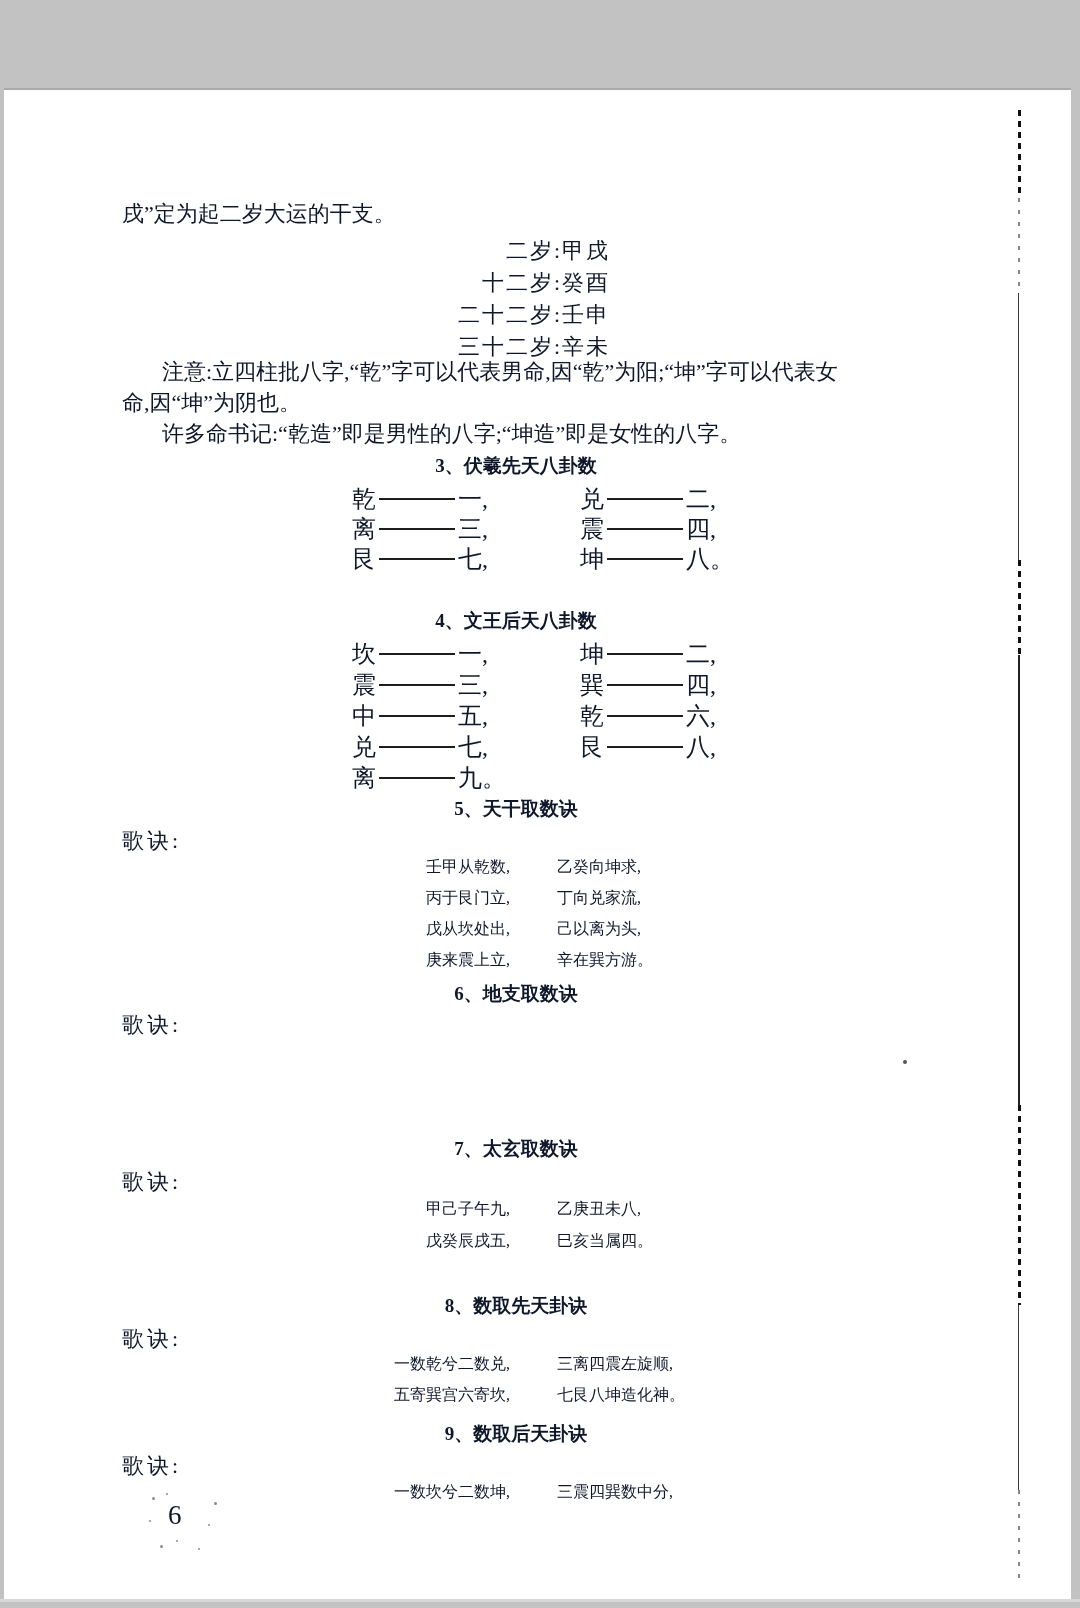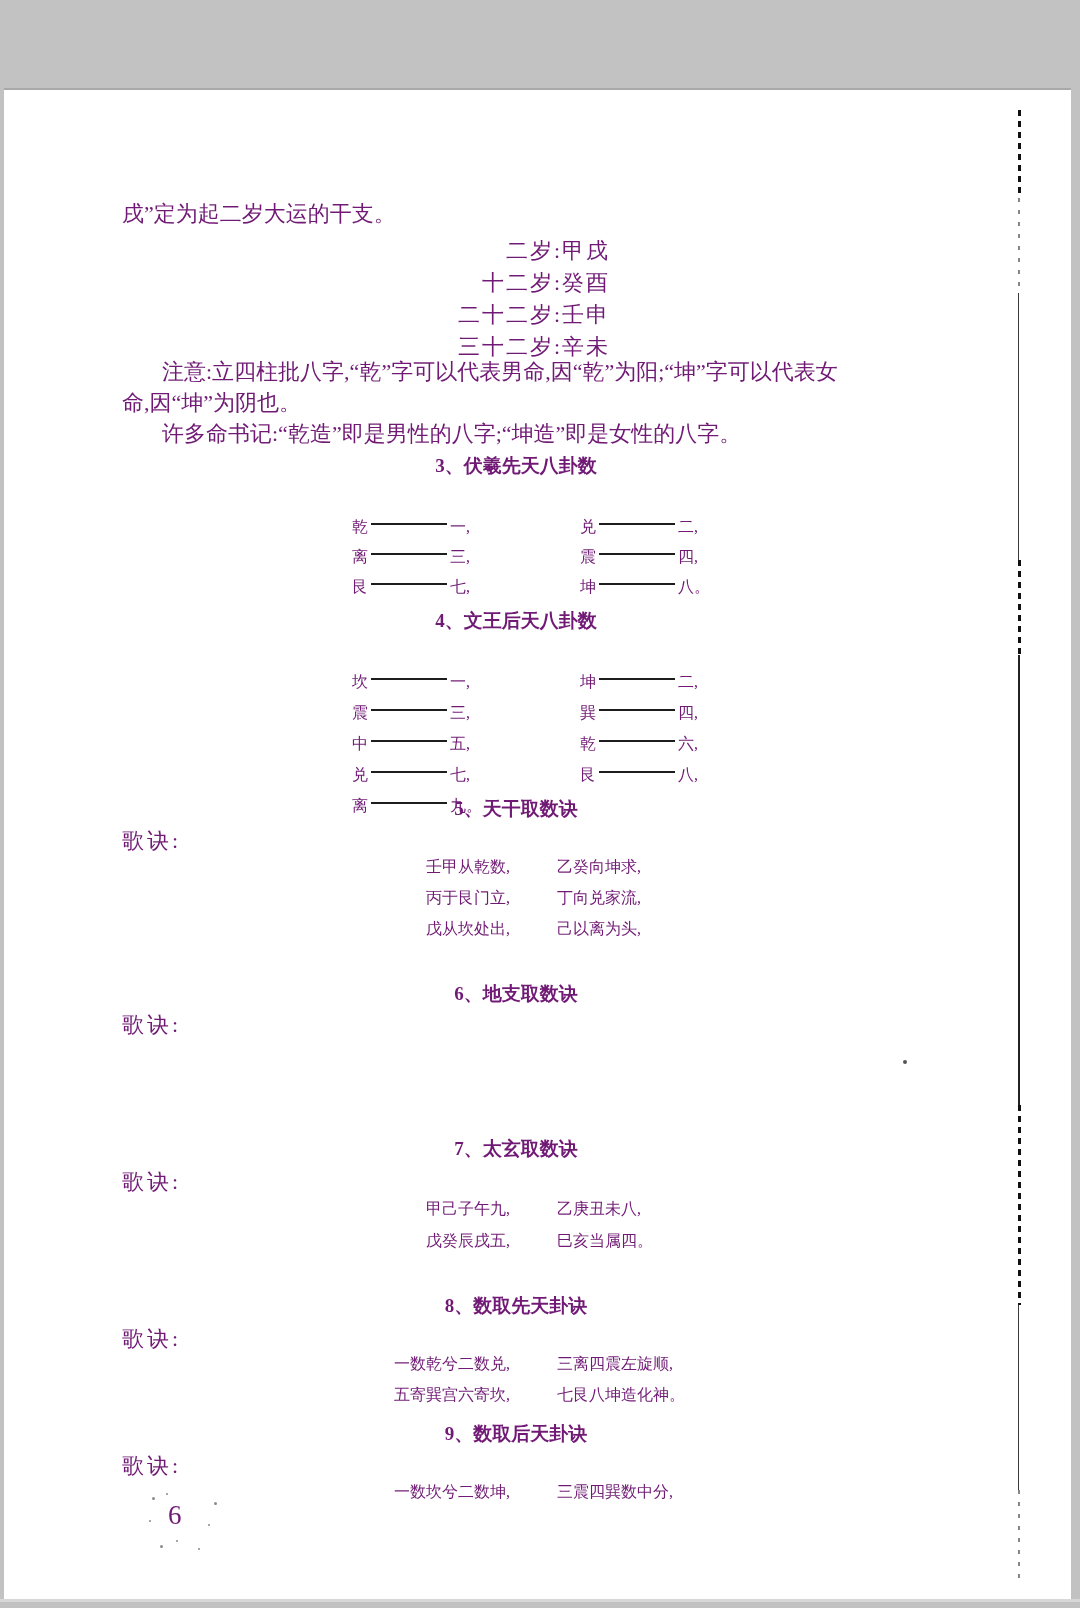--- a/index.html
+++ b/index.html
@@ -1,18 +1,18 @@
 <!DOCTYPE html>
 <html><head>
 <meta charset="utf-8">
 <style>
   html,body{margin:0;padding:0;background:#e8e8e8;}
   .stage{
     position:relative;width:1080px;height:1608px;overflow:hidden;
-    background:#ffffff;color:#701a75;
+    background:#ffffff;color:#0f172a;
     font-family:"Liberation Serif","DejaVu Serif",serif;
   }
   
   .bar{position:absolute;background:#c2c2c2;}
   .bar-top{left:0;top:0;width:1080px;height:88px;border-bottom:2px solid #a9a9a9;}
   .bar-bottom{left:0;top:1599px;width:1080px;height:9px;border-top:3px solid #d8d8d8;}
   .bar-left{left:0;top:88px;width:4px;height:1511px;}
   .bar-right{left:1071px;top:88px;width:9px;height:1511px;}
   
   .vseg{position:absolute;left:1018px;}
@@ -21,21 +21,21 @@
   .vseg-dash{width:3px;background:repeating-linear-gradient(180deg,#111 0 6px,transparent 6px 11px);}
   .vseg-dash-light{width:2px;opacity:.55;background:repeating-linear-gradient(180deg,#222 0 4px,transparent 4px 12px);}
   
   .line{position:absolute;font-size:22px;line-height:1;white-space:nowrap;}
   .h{position:absolute;left:122px;width:788px;text-align:center;
      font-size:19px;font-weight:bold;line-height:1;white-space:nowrap;}
   .ages{position:absolute;left:122px;top:235px;width:488px;text-align:right;
         font-size:22px;line-height:32px;letter-spacing:2px;white-space:nowrap;}
   .gejue{position:absolute;left:122px;font-size:22px;line-height:1;letter-spacing:3px;white-space:nowrap;}
   
-  .tbl{position:absolute;left:0;width:1080px;font-size:16px;margin-top:32px;}
+  .tbl{position:absolute;left:0;width:1080px;font-size:24px;}
   .trow{position:relative;height:30px;}
   .tbl-4 .trow{height:31px;padding-left:40px;}
   .tc{position:absolute;top:0;line-height:1;white-space:nowrap;}
   .tc-l{left:352px;}
   .tc-r{left:580px;}
   .rule{display:inline-block;width:76px;border-top:2px solid #1d1d1d;
         vertical-align:7px;margin:0 3px;}
   
   .poem{position:absolute;left:0;width:1080px;font-size:16px;}
   .pline{position:relative;height:31px;}
@@ -125,20 +125,24 @@
         <span class="pr">乙癸向坤求,</span>
       </div>
     <div class="pline">
         <span class="pl">丙于艮门立,</span>
         <span class="pr">丁向兑家流,</span>
       </div>
     <div class="pline">
         <span class="pl">戊从坎处出,</span>
         <span class="pr">己以离为头,</span>
       </div>
+    <div class="pline">
+        <span class="pl">庚来震上立,</span>
+        <span class="pr">辛在巽方游。</span>
+      </div>
   </div>
 
   <div class="h" style="top:984px;">6、地支取数诀</div>
   <div class="gejue" style="top:1014px;">歌诀:</div>
 
   <div class="h" style="top:1139px;">7、太玄取数诀</div>
   <div class="gejue" style="top:1171px;">歌诀:</div>
   <div class="poem poem-7" style="top:1201px;">
     <div class="pline">
         <span class="pl">甲己子午九,</span>

